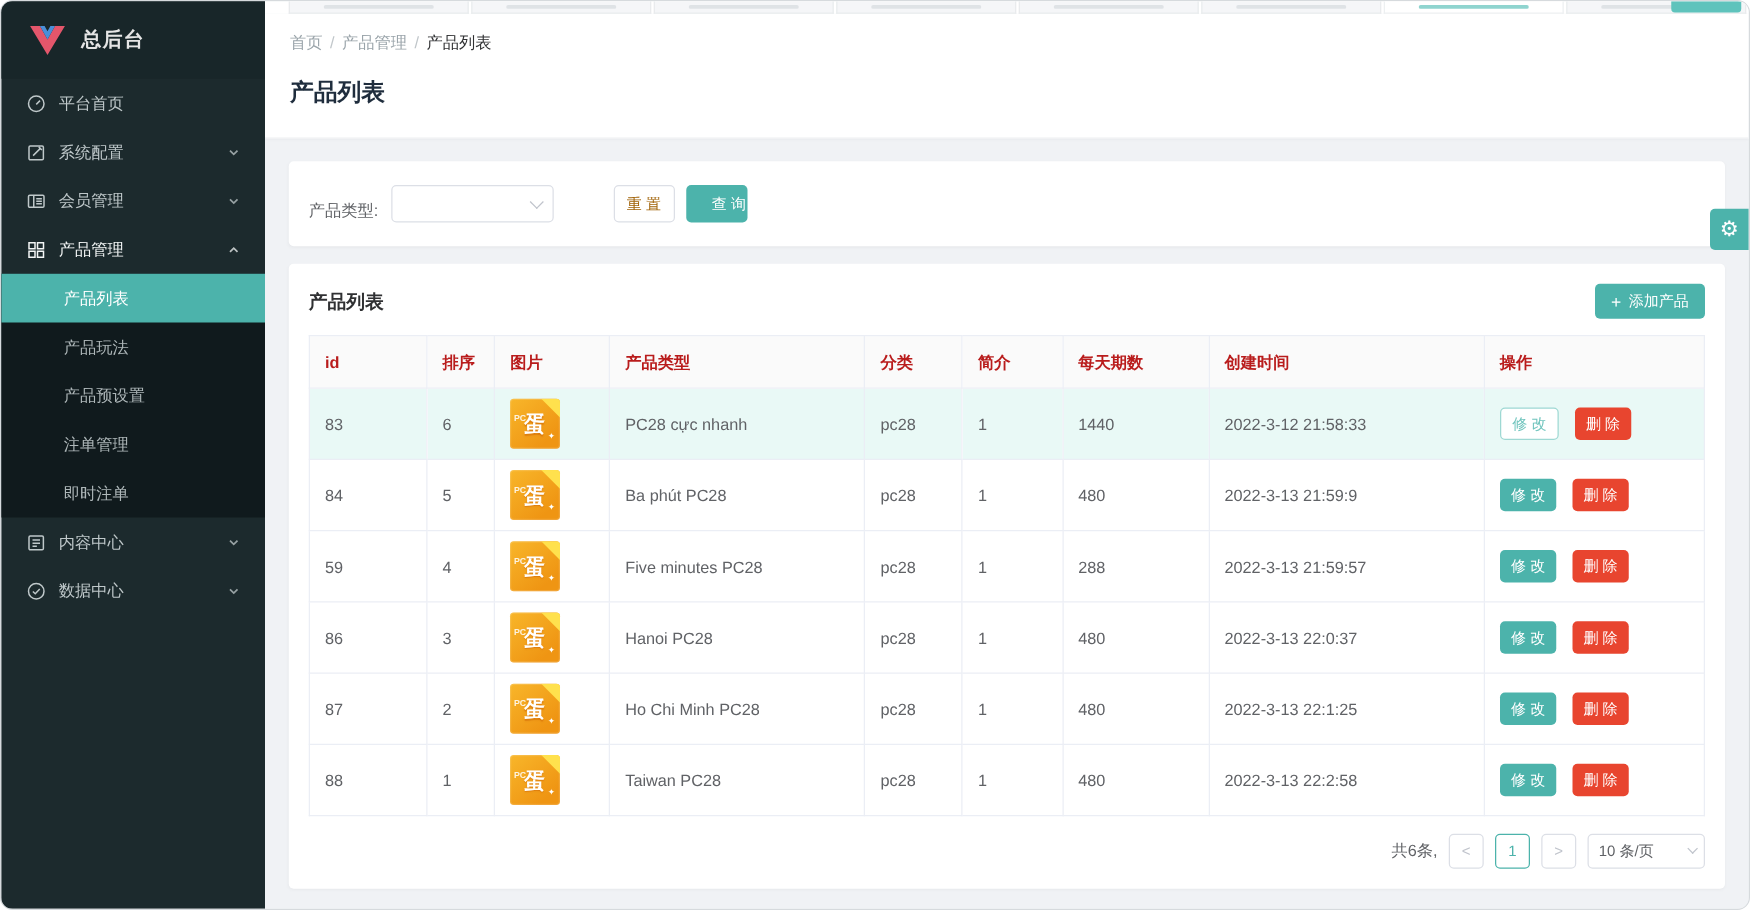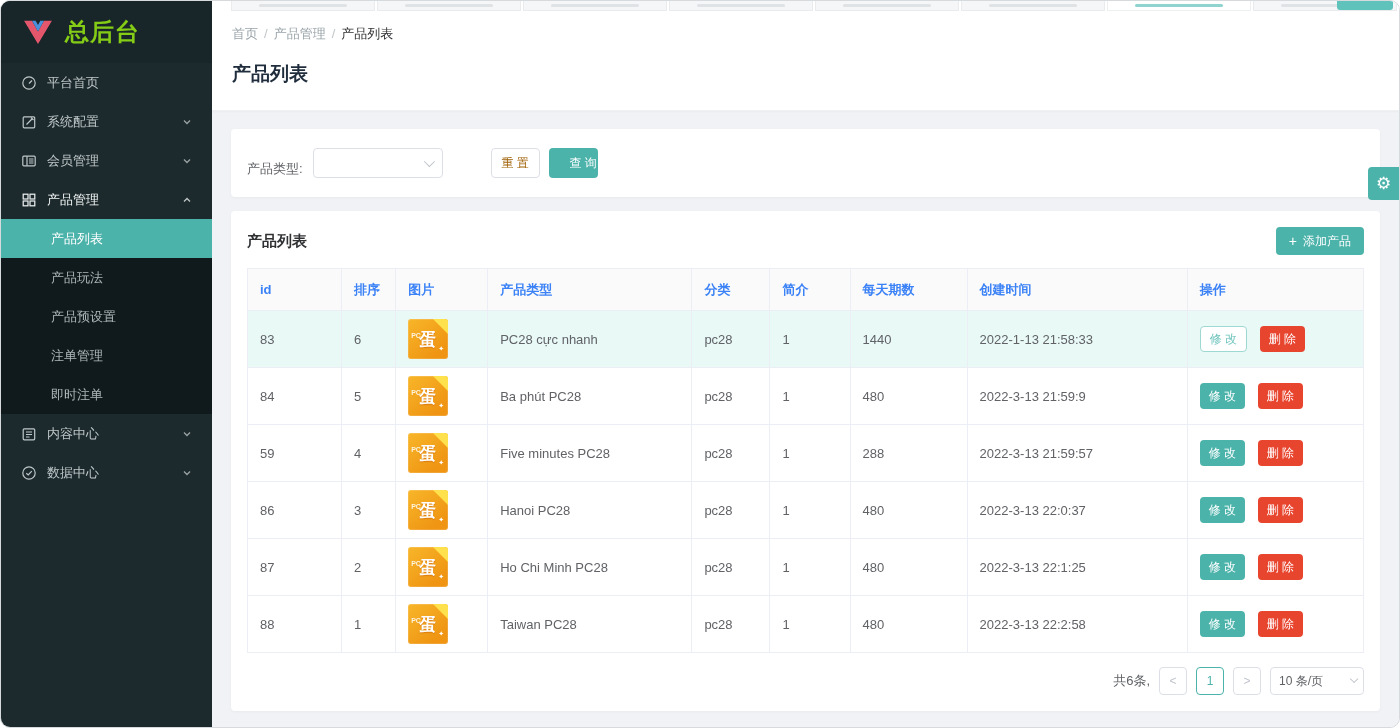--- a/index.html
+++ b/index.html
@@ -11,21 +11,21 @@
 
   
   .sidebar {
     position:absolute; left:0; top:0; bottom:0; width:211px;
     background:#1c2a2d; color:#b7c0c2; z-index:5;
   }
   .logo {
     height:62px; display:flex; align-items:center; gap:12px;
     padding-left:22px; background:#182629;
   }
-  .logo-text { color:#84cc16; font-size:24px; font-weight:bold; letter-spacing:1px; }
+  .logo-text { color:#e5e5e5; font-size:16px; font-weight:bold; letter-spacing:1px; }
   .menu-item {
     height:39px; display:flex; align-items:center; gap:10px;
     padding:0 20px; font-size:13px; cursor:pointer; color:#bfc8ca;
   }
   .menu-item .mi-label { flex:1; }
   .menu-item.expanded { color:#f2f5f5; }
   .submenu { background:#101a1d; }
   .submenu-item {
     height:39px; line-height:39px; padding-left:50px;
     font-size:13px; color:#aeb7b9; cursor:pointer;
@@ -72,21 +72,21 @@
 
   
   .table-card { padding:16px; }
   .card-head { display:flex; justify-content:space-between; align-items:center; margin-bottom:13px; }
   .card-title { font-size:15px; font-weight:bold; color:#303133; }
   .btn-add { height:28px; padding:0 13px; background:#4cb3ab; color:#fff; display:flex; align-items:center; gap:6px; }
   .plus { font-size:14px; line-height:1; }
 
   table { width:100%; border-collapse:collapse; table-layout:fixed; }
   th, td { border:1px solid #ebeef5; font-size:13px; text-align:left; padding:0 12px; overflow:hidden; white-space:nowrap; }
-  th { background:#fafafa; color:#3b82f6; font-weight:bold; height:42px; }
+  th { background:#fafafa; color:#b91c1c; font-weight:bold; height:42px; }
   td { height:57px; color:#606266; }
   tr.hl td { background:#e9f9f6; }
   col.c-id{width:94px} col.c-sort{width:54px} col.c-img{width:92px} col.c-type{width:204px}
   col.c-cat{width:78px} col.c-intro{width:80px} col.c-per{width:117px} col.c-time{width:220px} col.c-op{width:176px}
 
   .thumb {
     width:40px; height:40px; border-radius:3px; position:relative; overflow:hidden;
     background:linear-gradient(140deg,#f8b62a 0%,#ef9513 80%); box-shadow:inset 0 0 0 1px rgba(255,255,255,.15);
   }
   .thumb .corner { position:absolute; top:0; right:0; width:0; height:0; border-top:15px solid #ffe14d; border-left:15px solid transparent; }
@@ -321,21 +321,21 @@
                     <span class="corner"></span>
                     <span class="pc">PC</span>
                     <span class="egg">蛋</span>
                     <span class="spark">✦</span>
                   </div>
               </td>
               <td>PC28 cực nhanh</td>
               <td>pc28</td>
               <td>1</td>
               <td>1440</td>
-              <td>2022-1-13 21:58:33</td>
+              <td>2022-3-12 21:58:33</td>
               <td>
                 <button class="btn btn-edit outline">修 改</button>
                 <button class="btn btn-del">删 除</button>
               </td>
             </tr>
             <tr>
               <td>84</td>
               <td>5</td>
               <td>
                 <div class="thumb">

